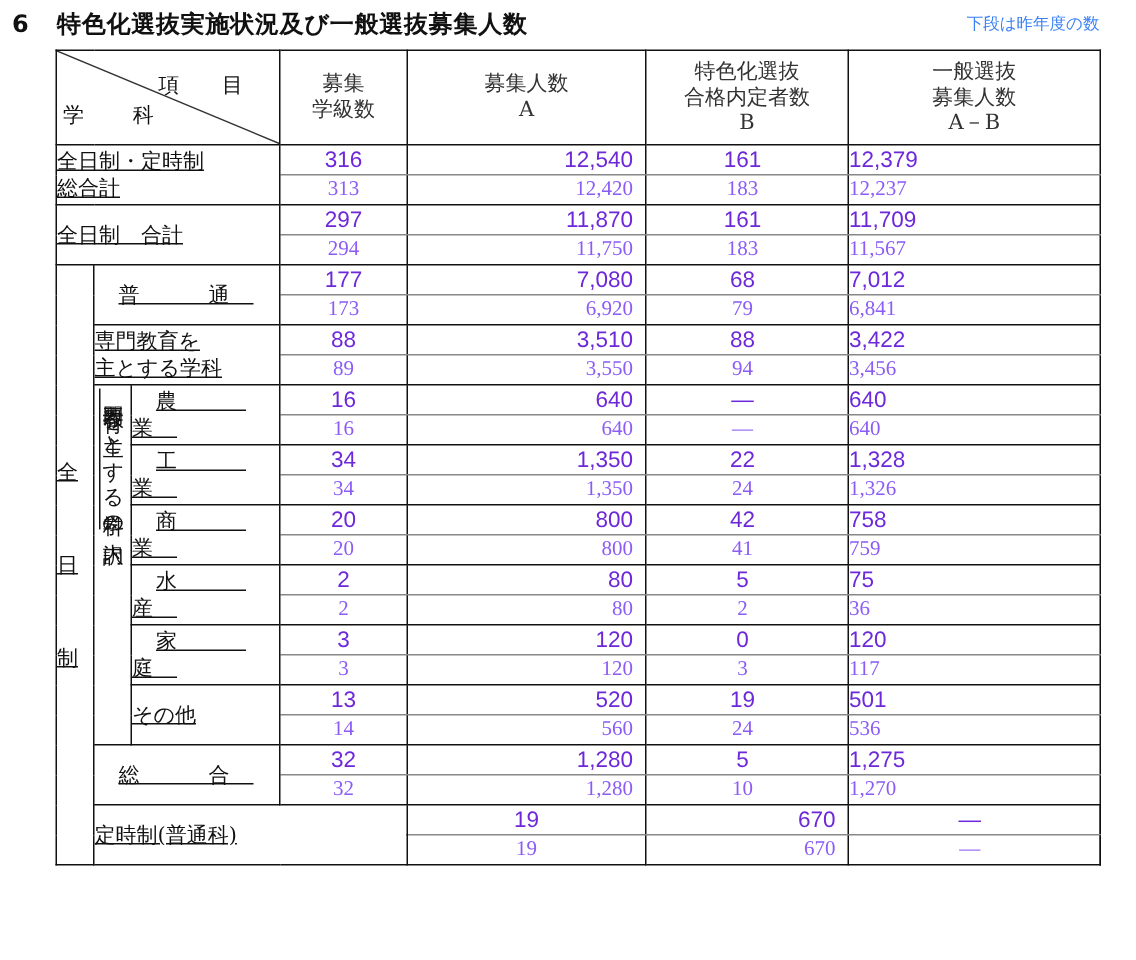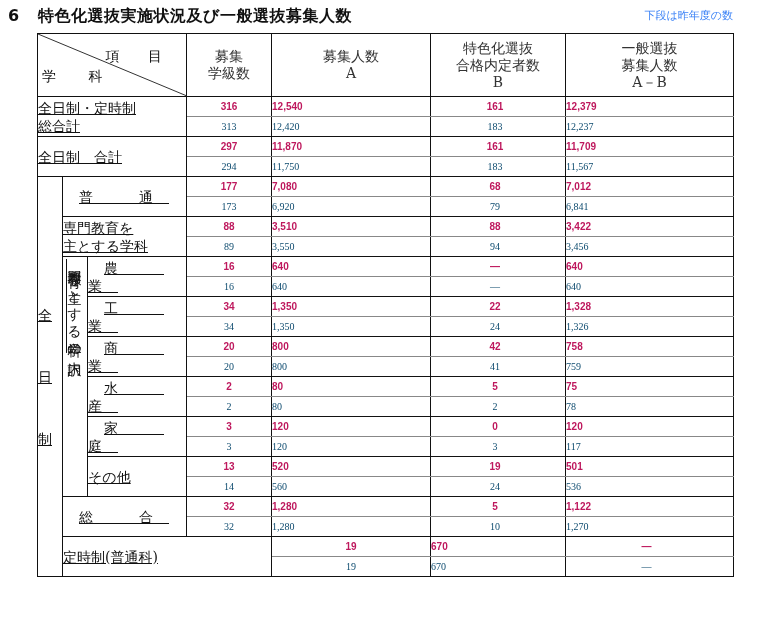--- a/index.html
+++ b/index.html
@@ -6,26 +6,26 @@
     body { width:757px; height:640px; position:relative; overflow:hidden;
            font-family:"DejaVu Sans", sans-serif; color:#111; }
     .title { position:absolute; left:8px; top:6px; font-size:16px; font-weight:bold; letter-spacing:0.5px; }
     .title .num { display:inline-block; width:30px; }
     .note { position:absolute; right:24px; top:8px; font-size:11px; color:#3b82f6; }
     table { position:absolute; left:37px; top:33px; border-collapse:collapse; table-layout:fixed;
             width:696px; }
     td { border:1.5px solid #111; padding:0; font-size:14px; overflow:hidden; }
     td.lbl { text-align:left; vertical-align:middle; font-family:"DejaVu Serif", serif; font-size:14px; line-height:18px;text-decoration:underline; }
     td.hdr { text-align:center; vertical-align:middle; font-family:"DejaVu Serif", serif; font-size:14px; line-height:17px; color:#333; }
-    td.cur { height:19px; font-family:"Liberation Sans", sans-serif; font-size:10px; line-height:19px;
-             border-bottom:1px solid #888; color:#be185d;font-weight:bold; }
-    td.prev { height:19px; font-family:"Liberation Serif", serif; font-size:10px; line-height:19px; color:#0c4a6e;
+    td.cur { height:19px; font-family:"Liberation Sans", sans-serif; font-size:15px; line-height:19px;
+             border-bottom:1px solid #888; color:#6d28d9; }
+    td.prev { height:19px; font-family:"Liberation Serif", serif; font-size:14px; line-height:19px; color:#8b5cf6;
               border-top:1px solid #888; }
     td.c1 { text-align:center; }
-    td.num { padding-right:8px; }
+    td.num { text-align:right; padding-right:8px; }
     td.cB { text-align:center; padding-right:6px; }
     td.cAB { text-align:left; padding-right:22px; }
     .vert { writing-mode:vertical-rl; text-orientation:upright; letter-spacing:1px; margin:0 auto; }
     .diag { position:relative; height:62px; }
     .diag svg { position:absolute; left:0; top:0; }
     .diag .item { position:absolute; right:12px; top:14px; font-family:"DejaVu Serif", serif; letter-spacing:12px;margin-left:40px; }
     .diag .subj { position:absolute; left:4px; top:34px; font-family:"DejaVu Serif", serif; letter-spacing:14px; }
     .spaced { letter-spacing:16px; padding-left:16px; }
   </style>
 </head>
@@ -196,21 +196,21 @@
     <td rowspan="2" class="lbl"><span class="spaced">水　産</span></td>
     <td class="cur c1">2</td>
     <td class="cur num">80</td>
     <td class="cur cB">5</td>
     <td class="cur cAB">75</td>
   </tr>
   <tr>
     <td class="prev c1">2</td>
     <td class="prev num">80</td>
     <td class="prev cB">2</td>
-    <td class="prev cAB">78</td>
+    <td class="prev cAB">36</td>
   </tr>
 
   <tr>
     <td rowspan="2" class="lbl"><span class="spaced">家　庭</span></td>
     <td class="cur c1">3</td>
     <td class="cur num">120</td>
     <td class="cur cB">0</td>
     <td class="cur cAB">120</td>
   </tr>
   <tr>
@@ -232,21 +232,21 @@
     <td class="prev num">560</td>
     <td class="prev cB">24</td>
     <td class="prev cAB">536</td>
   </tr>
 
   <tr>
     <td colspan="2" rowspan="2" class="lbl"><span class="spaced">総　合</span></td>
     <td class="cur c1">32</td>
     <td class="cur num">1,280</td>
     <td class="cur cB">5</td>
-    <td class="cur cAB">1,122</td>
+    <td class="cur cAB">1,275</td>
   </tr>
   <tr>
     <td class="prev c1">32</td>
     <td class="prev num">1,280</td>
     <td class="prev cB">10</td>
     <td class="prev cAB">1,270</td>
   </tr>
 
   <tr>
     <td colspan="3" rowspan="2" class="lbl">定時制(普通科)</td>

